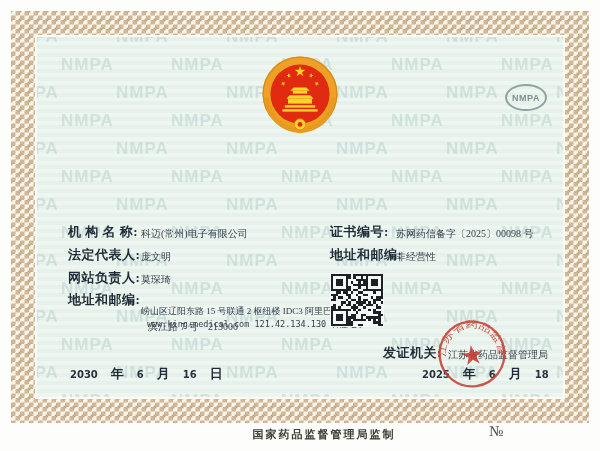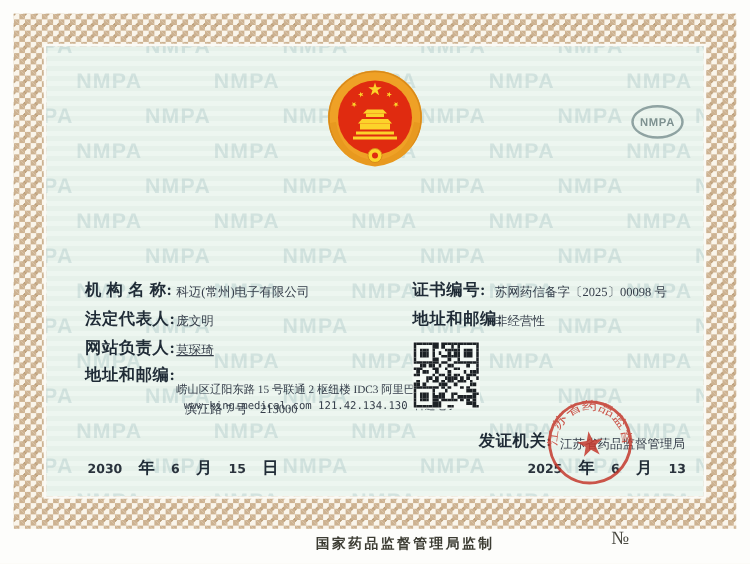--- a/index.html
+++ b/index.html
@@ -175,21 +175,21 @@
     </div>
 
 
     <span class="abs label" style="left:31px; top:186px;">机 构 名 称:</span>
     <span class="abs value" style="left:104px; top:190px;">科迈(常州)电子有限公司</span>
 
     <span class="abs label" style="left:31px; top:209px;">法定代表人:</span>
     <span class="abs value" style="left:104px; top:213px;">庞文明</span>
 
     <span class="abs label" style="left:31px; top:232px;">网站负责人:</span>
-    <span class="abs value" style="left:104px; top:236px;text-decoration:underline;">莫琛琦</span>
+    <span class="abs value" style="left:104px; top:236px;">莫琛琦</span>
 
     <span class="abs value" style="left:111px; top:246px;margin-top:37px;">滨江路 7 号　213000</span>
     <span class="abs label" style="left:31px; top:254px;">地址和邮编:</span>
 
     <span class="abs value-sm" style="left:104px; top:268px;">崂山区辽阳东路 15 号联通 2 枢纽楼 IDC3 阿里巴巴机房</span>
     <span class="abs mono" style="left:110px; top:282px;">www.king-medical.com 121.42.134.130 科迈电子</span>
 
     <span class="abs label" style="left:293px; top:186px;">证书编号:</span>
     <span class="abs value" style="left:359px; top:190px;text-align:right;">苏网药信备字〔2025〕00098 号</span>
 
@@ -652,30 +652,30 @@
           <textPath href="#sealarc" startOffset="12" textLength="140" lengthAdjust="spacingAndGlyphs">江苏省药品监督管理局</textPath>
         </text>
       </g>
     </svg>
 
     <div class="abs daterow" style="left:33px; top:328px;">
       <span class="num">2030</span>
       <span class="unit">年</span>
       <span class="num">6</span>
       <span class="unit">月</span>
-      <span class="num">15</span>
+      <span class="num">16</span>
       <span class="unit">日</span>
     </div>
 
     <div class="abs daterow" style="left:385px; top:328px;">
       <span class="num">2025</span>
       <span class="unit">年</span>
       <span class="num">6</span>
       <span class="unit">月</span>
-      <span class="num">13</span>
+      <span class="num">18</span>
       <span class="unit">日</span>
     </div>
 
   </div>
 </div>
 
 <div class="footer-made">国家药品监督管理局监制</div>
 <div class="footer-no">№</div>
 
 </body></html>

